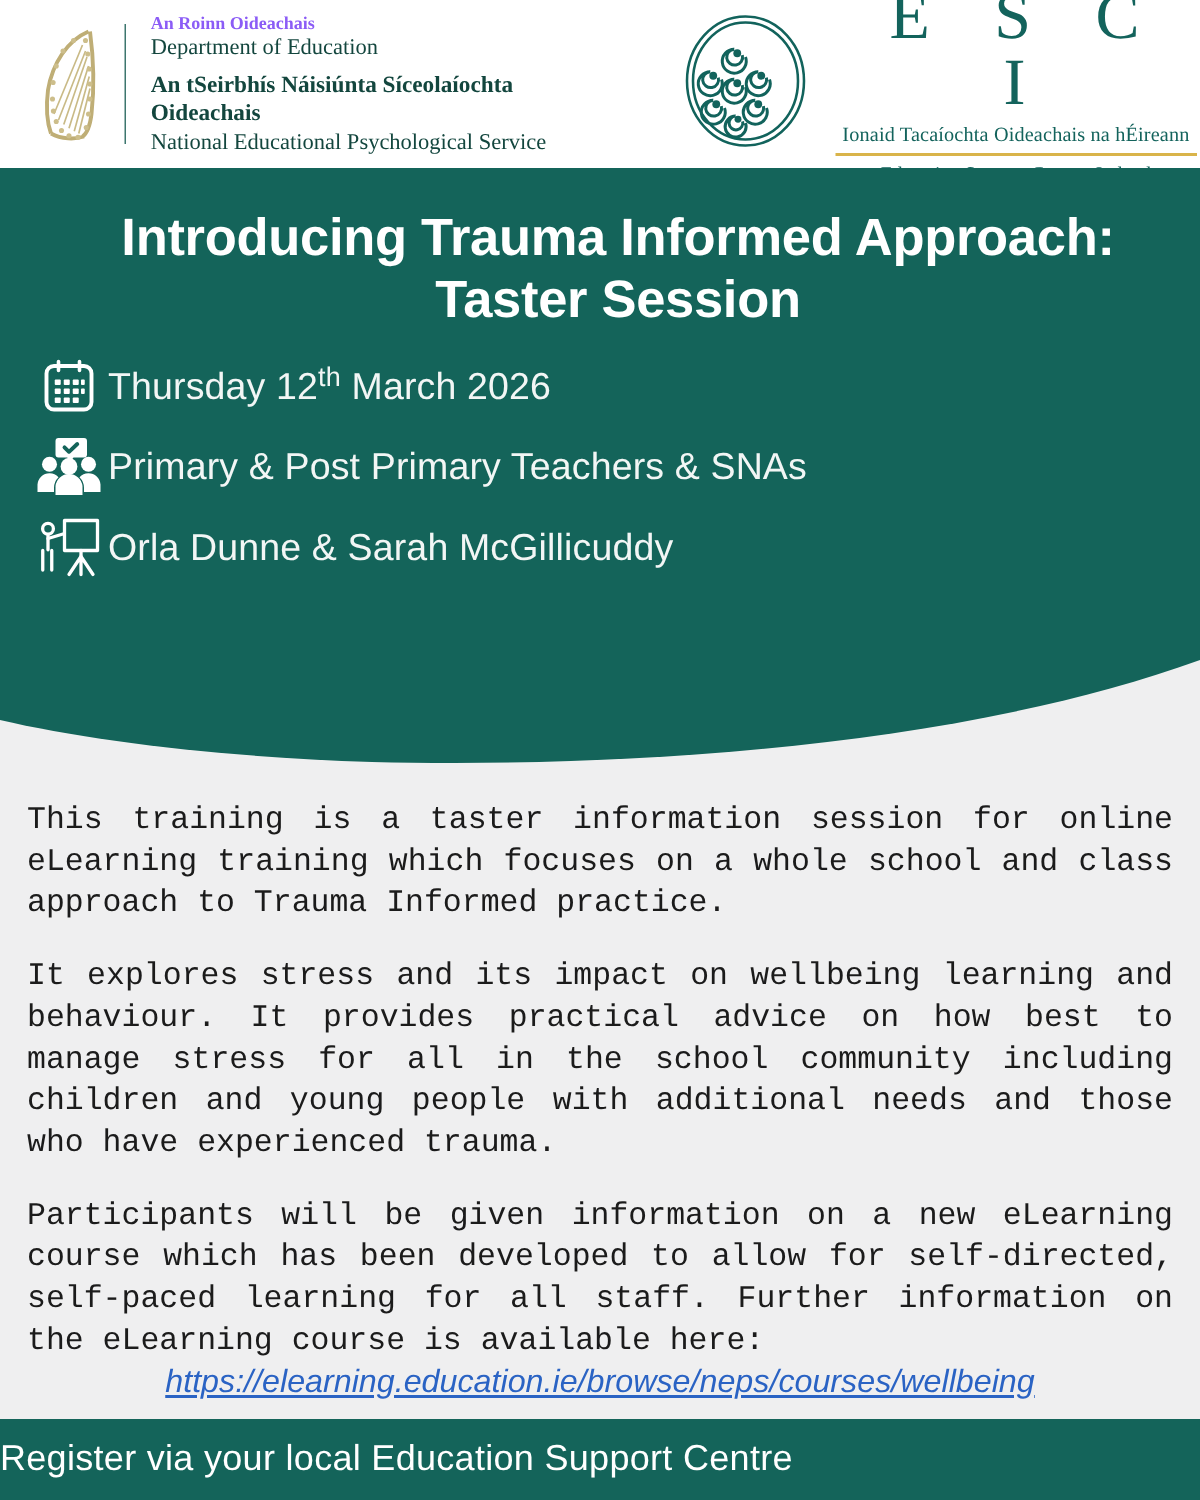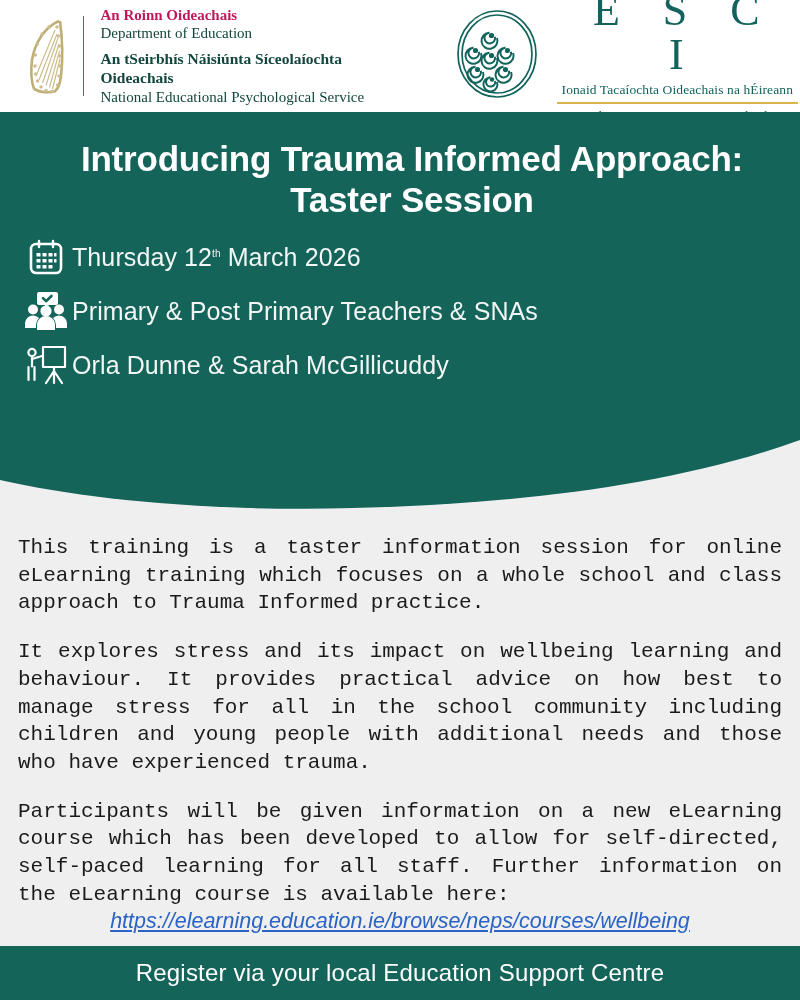--- a/index.html
+++ b/index.html
@@ -51,21 +51,21 @@
     background: #1b5e55;
     margin: 0 16px 0 10px;
     opacity: .85;
   }
 
   .gov-text {
     font-family: "Liberation Serif", serif;
     color: #1b4f46;
     line-height: 1.22;
   }
-  .gov-text .l1 { font-size: 15px; font-weight: bold; color: #be185d; }
+  .gov-text .l1 { font-size: 12px; font-weight: bold; color: #8b5cf6; }
   .gov-text .l2 { font-size: 15px; font-weight: normal; color: #13463e; }
   .gov-text .l3 { font-size: 15.5px; font-weight: bold; color: #13463e; margin-top: 7px; }
   .gov-text .l4 { font-size: 15px; font-weight: normal; color: #13463e; }
 
   .esci-logo {
     display: flex;
     align-items: center;
     margin-left: 42px;
   }
 
@@ -163,21 +163,21 @@
     justify-content: center;
   }
 
   .detail-text {
     color: #f2f6f5;
     font-size: 25px;
     font-family: "Liberation Sans", sans-serif;
     letter-spacing: .1px;
     white-space: nowrap;
   }
-  .detail-text sup { font-size: 10px; vertical-align: super; }
+  .detail-text sup { font-size: 18px; vertical-align: super; }
 
   
   .body-copy {
     position: absolute;
     top: 534px;
     left: 18px;
     width: 764px;
   }
 
   .para {
@@ -208,21 +208,21 @@
   
   .footer {
     position: absolute;
     left: 0;
     bottom: 0;
     width: 800px;
     height: 54px;
     background: #14645a;
     display: flex;
     align-items: center;
-    justify-content: center;
+    justify-content: flex-start;
   }
   .footer-text {
     color: #ffffff;
     font-size: 24px;
     font-family: "Liberation Sans", sans-serif;
     letter-spacing: .2px;
   }
 </style>
 </head>
 <body>

